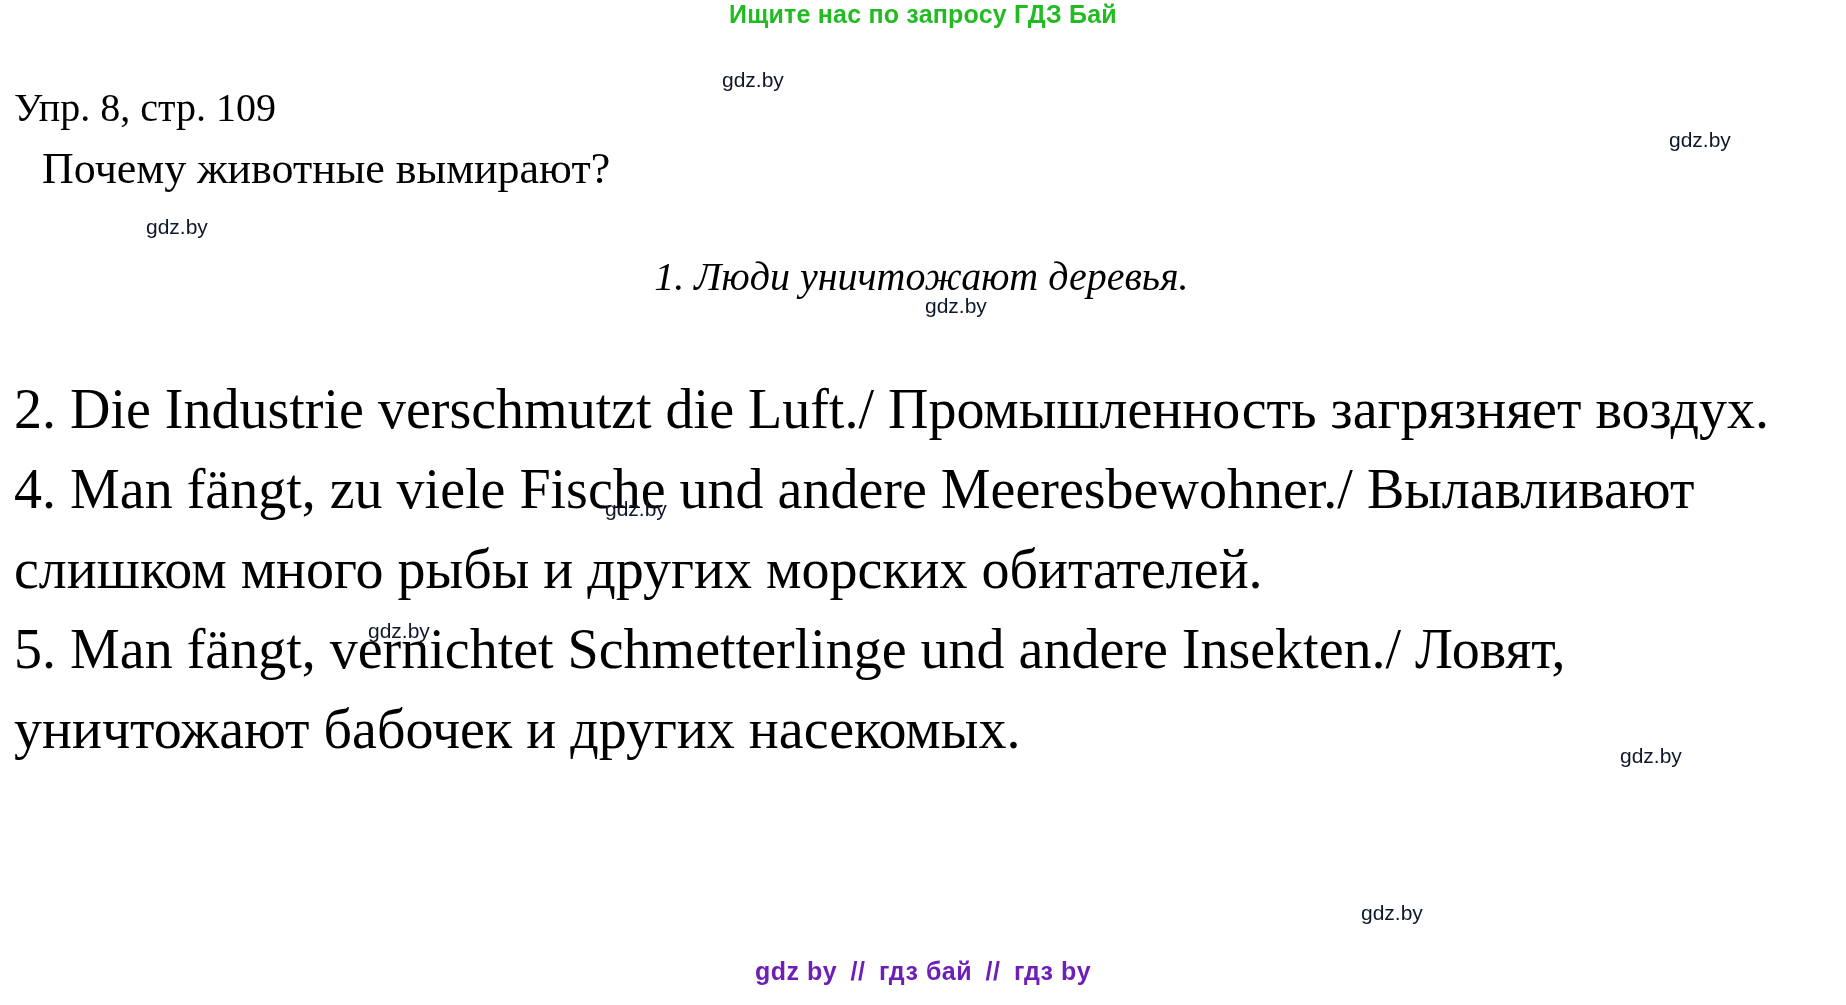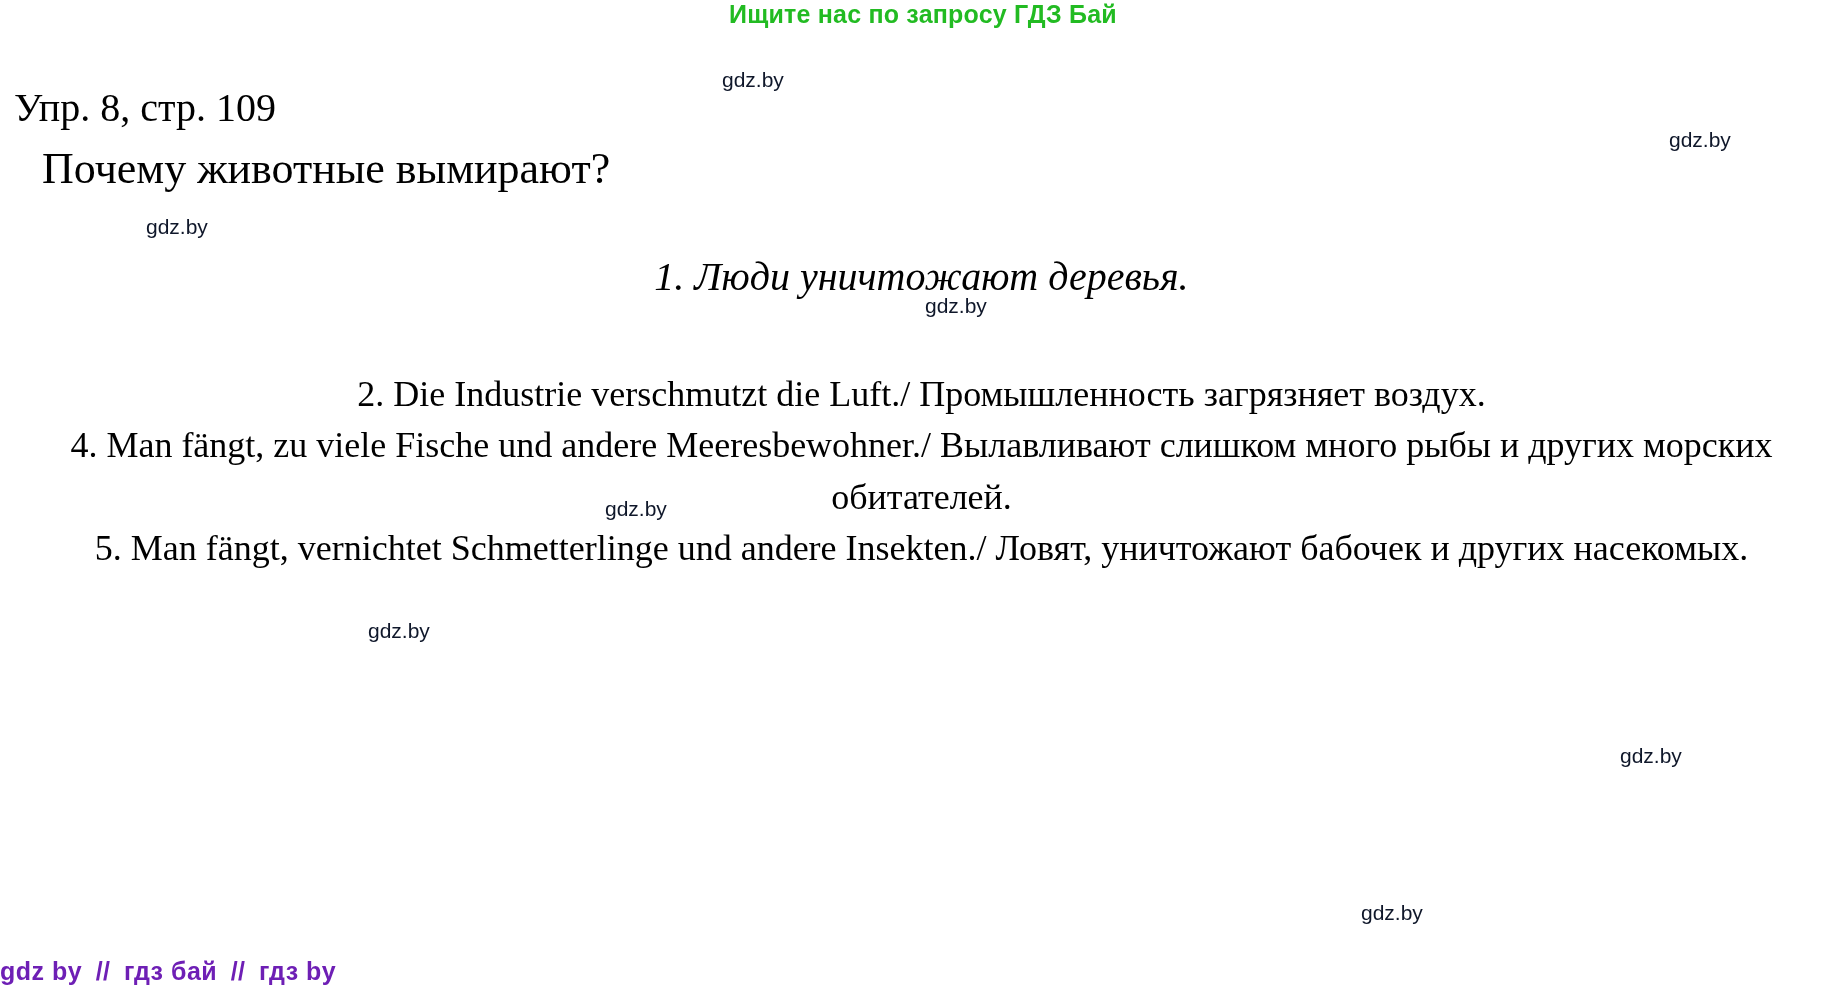--- a/index.html
+++ b/index.html
@@ -54,36 +54,36 @@
     font-size: 40px;
     margin-top: 48px;
     line-height: 1.4;
     text-align: center;
   }
   .list {
     margin-top: 64px;
   }
   .list p {
     margin: 0;
-    font-size: 36px;
+    font-size: 56px;
     line-height: 1.43;
-    text-align: center;
   }
   .wm {
     position: absolute;
     font-family: "Liberation Sans", sans-serif;
     font-size: 21px;
     color: #0f172a;
     white-space: nowrap;
   }
   .bottom-banner {
     position: absolute;
     left: 0;
     top: 957px;
     width: 1846px;
+    text-align: center;
     font-family: "Liberation Sans", sans-serif;
     font-weight: bold;
     font-size: 25px;
     color: #6e1fb5;
     letter-spacing: 0.5px;
   }
   .bottom-banner .sep {
     color: #6e1fb5;
     padding: 0 6px;
   }

